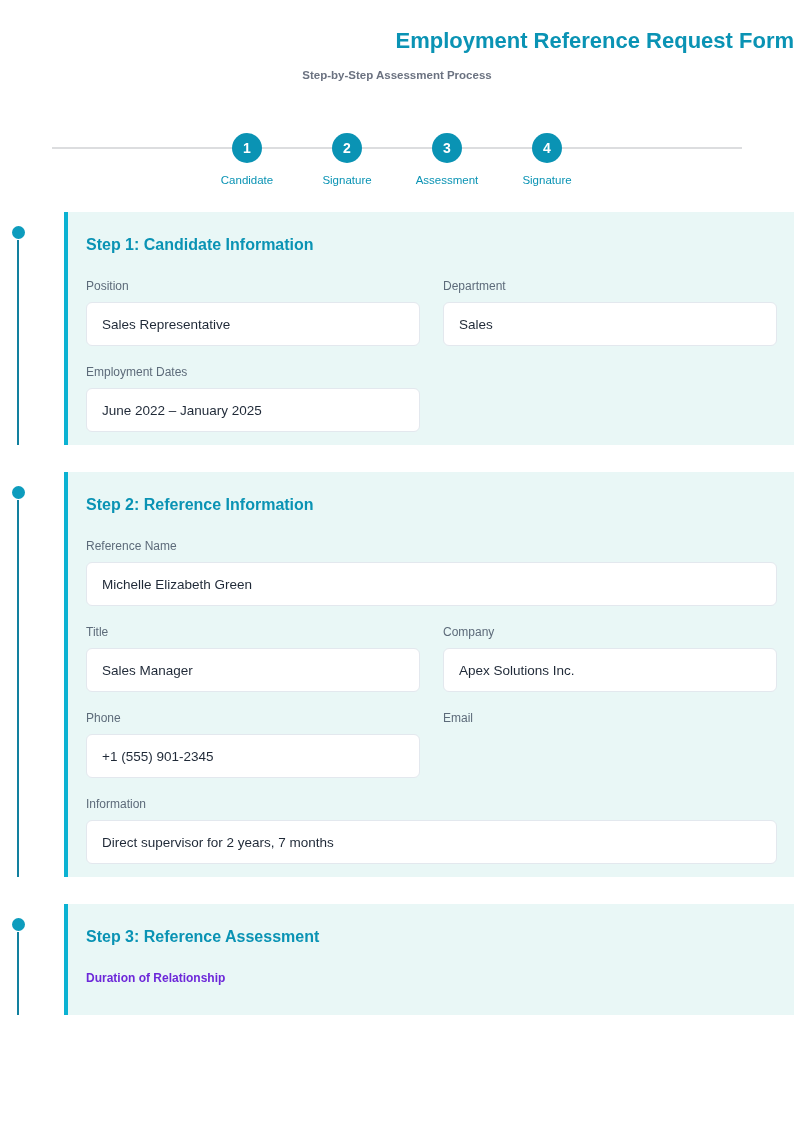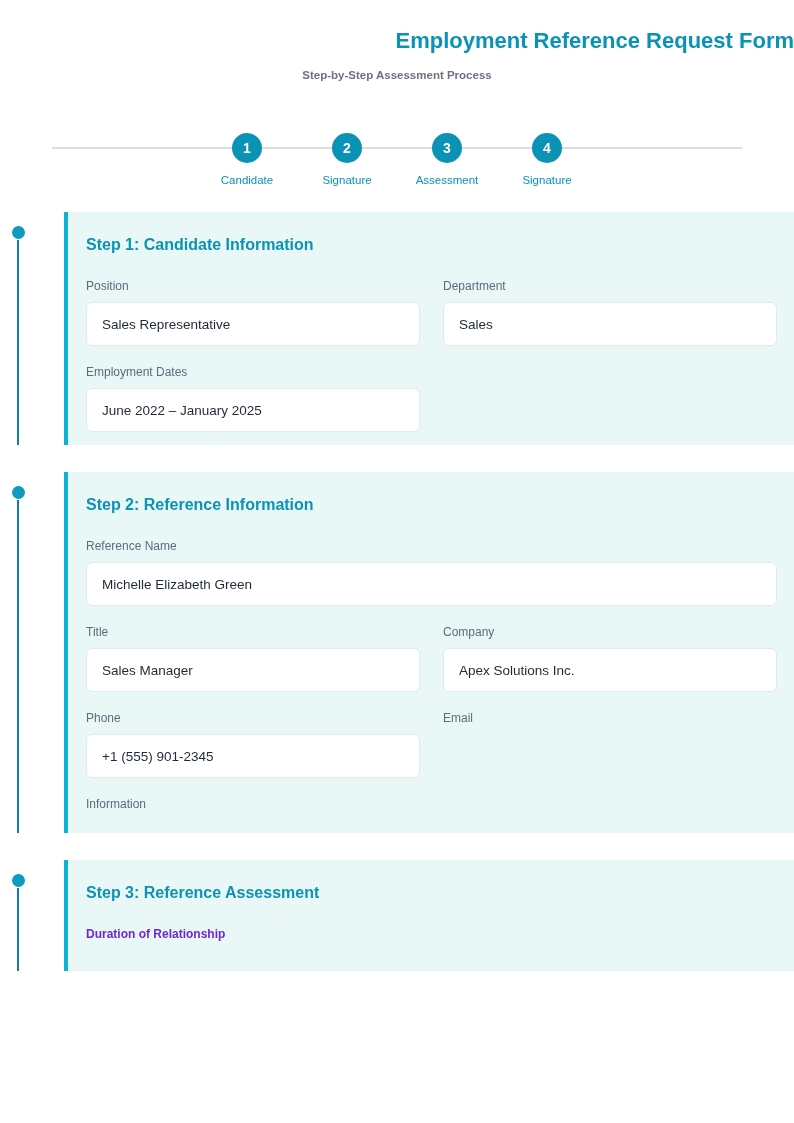--- a/index.html
+++ b/index.html
@@ -170,20 +170,21 @@
     <div class="field-label">Phone</div>
     <input class="text-input" type="text" value="+1 (555) 901-2345" style="">
   </div>
 
   <div class="field">
     <div class="field-label">Email</div>
   </div>
 
   <div class="field full">
     <div class="field-label">Information</div>
+    <input class="text-input" type="text" value="Direct supervisor for 2 years, 7 months" style="">
   </div>
 </div>
 
     </div>
   </div>
 
   <div class="section-row">
     <div class="tl-dot"></div>
     <div class="tl-line"></div>
     <div class="section">

